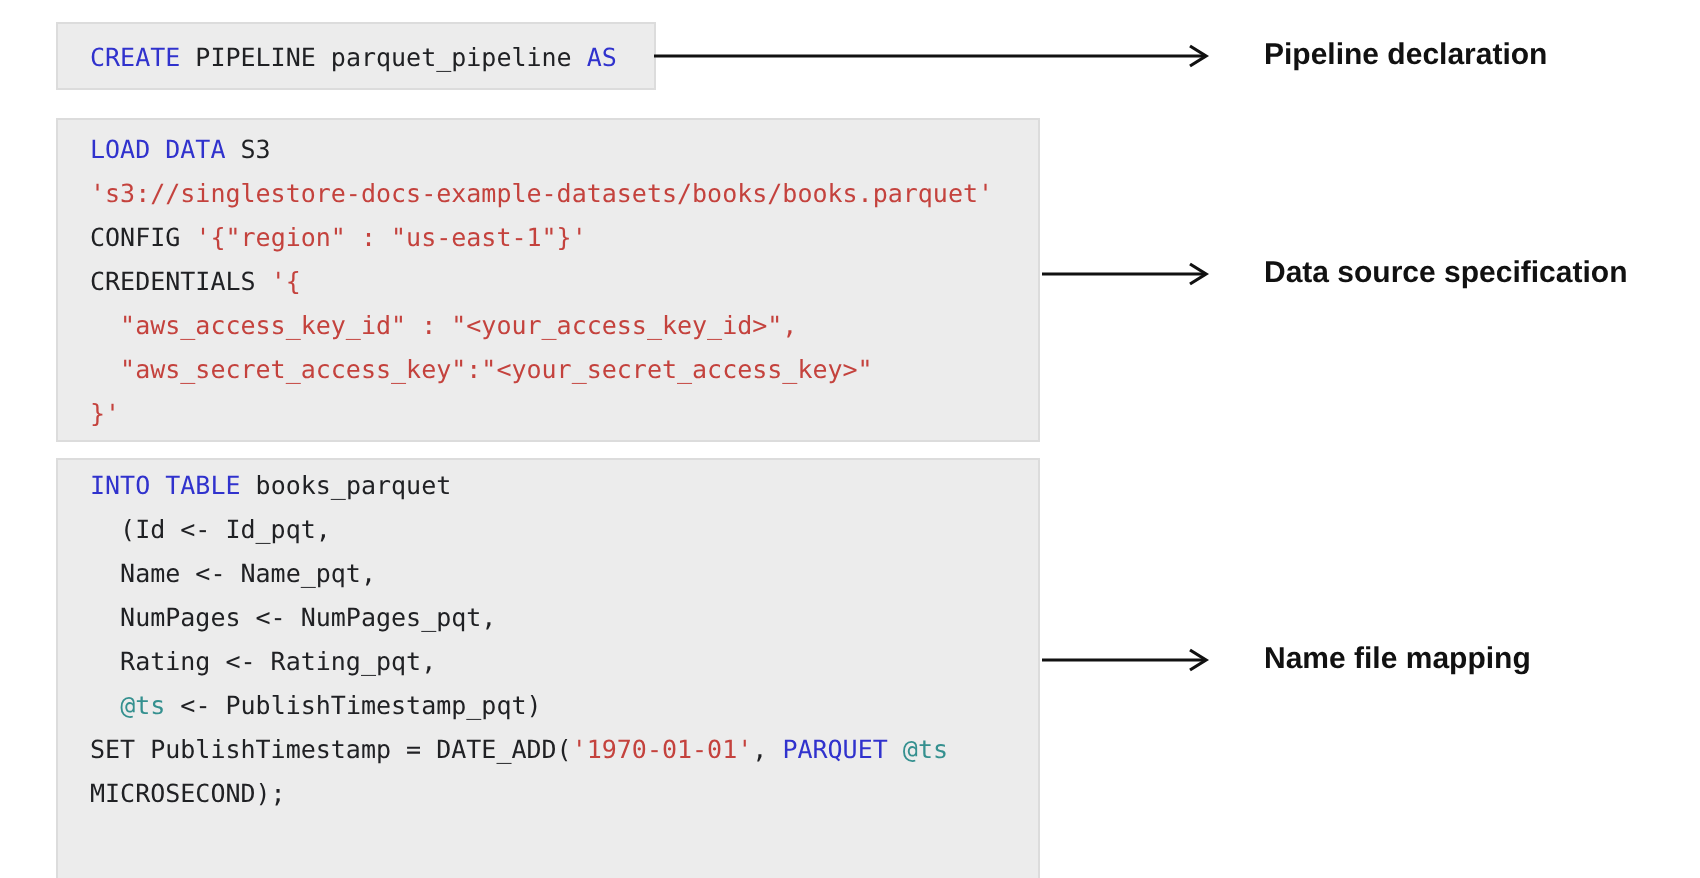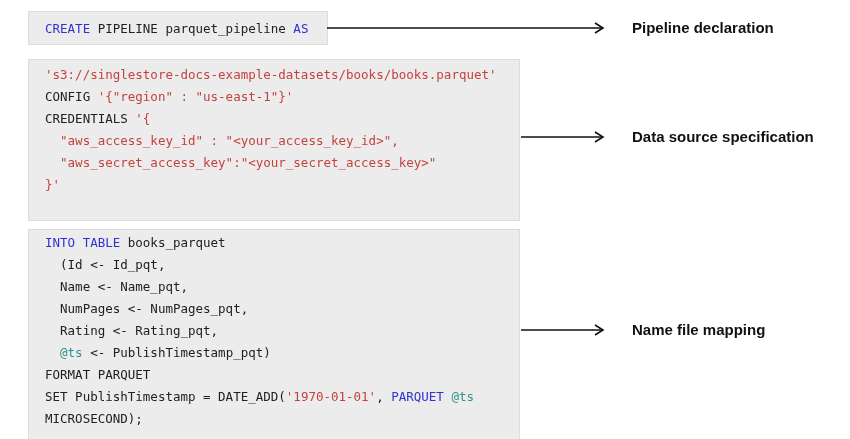--- a/index.html
+++ b/index.html
@@ -55,35 +55,35 @@
 </style>
 </head>
 <body>
 
 <div id="stage">
 
   <div id="block-1" class="code-block">
       <div class="code-line"><span class="tok-kw">CREATE</span><span class="tok-plain"> PIPELINE parquet_pipeline </span><span class="tok-kw">AS</span></div>
     </div>
   <div id="block-2" class="code-block">
+      <div class="code-line"><span class="tok-kw">LOAD DATA</span><span class="tok-plain"> S3</span></div>
       <div class="code-line"><span class="tok-str">'s3://singlestore-docs-example-datasets/books/books.parquet'</span></div>
       <div class="code-line"><span class="tok-plain">CONFIG </span><span class="tok-str">'{"region" : "us-east-1"}'</span></div>
       <div class="code-line"><span class="tok-plain">CREDENTIALS </span><span class="tok-str">'{</span></div>
       <div class="code-line"><span class="tok-str">  "aws_access_key_id" : "&lt;your_access_key_id&gt;",</span></div>
       <div class="code-line"><span class="tok-str">  "aws_secret_access_key":"&lt;your_secret_access_key&gt;"</span></div>
       <div class="code-line"><span class="tok-str">}'</span></div>
     </div>
   <div id="block-3" class="code-block">
       <div class="code-line"><span class="tok-kw">INTO TABLE</span><span class="tok-plain"> books_parquet</span></div>
       <div class="code-line"><span class="tok-plain">  (Id &lt;- Id_pqt,</span></div>
       <div class="code-line"><span class="tok-plain">  Name &lt;- Name_pqt,</span></div>
       <div class="code-line"><span class="tok-plain">  NumPages &lt;- NumPages_pqt,</span></div>
       <div class="code-line"><span class="tok-plain">  Rating &lt;- Rating_pqt,</span></div>
       <div class="code-line"><span class="tok-plain">  </span><span class="tok-var">@ts</span><span class="tok-plain"> &lt;- PublishTimestamp_pqt)</span></div>
-      <div class="code-line"><span class="tok-plain">FORMAT PARQUET</span></div>
       <div class="code-line"><span class="tok-plain">SET PublishTimestamp = DATE_ADD(</span><span class="tok-str">'1970-01-01'</span><span class="tok-plain">, </span><span class="tok-kw">PARQUET</span><span class="tok-plain"> </span><span class="tok-var">@ts</span></div>
       <div class="code-line"><span class="tok-plain">MICROSECOND);</span></div>
     </div>
 
   <svg id="arrow-1" class="arrow" width="278" height="16">
     <line x1="0" y1="8" x2="275" y2="8"></line>
     <polyline points="268,3 276,8 268,13"></polyline>
   </svg>
   <svg id="arrow-2" class="arrow" width="84" height="16">
     <line x1="0" y1="8" x2="81" y2="8"></line>

